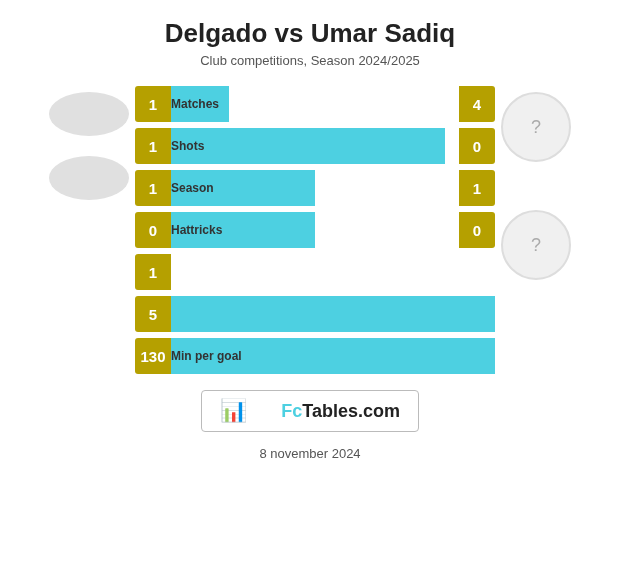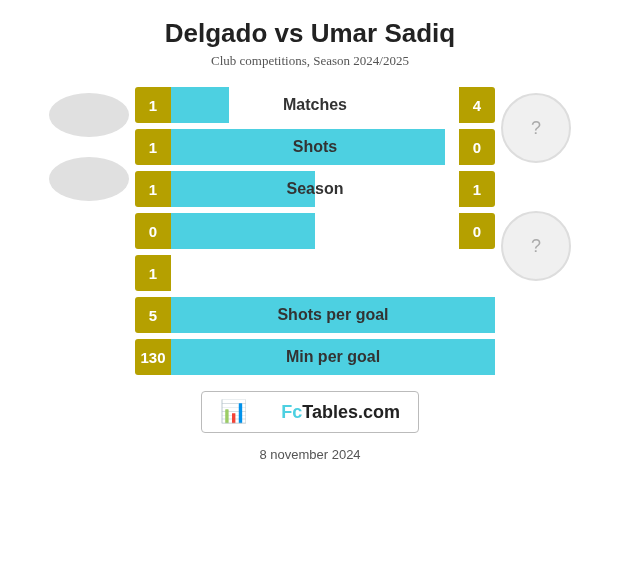--- a/index.html
+++ b/index.html
@@ -27,21 +27,20 @@
       color: #222;
       text-align: center;
       margin-bottom: 4px;
     }
 
     .subtitle {
       font-size: 13px;
       color: #555;
       text-align: center;
       margin-bottom: 18px;
-      font-family: Liberation Serif, serif;
     }
 
     .stats-area {
       display: flex;
       flex-direction: row;
       align-items: flex-start;
       width: 100%;
       justify-content: center;
       gap: 0;
     }
@@ -135,23 +134,22 @@
       position: absolute;
       left: 0; top: 0; bottom: 0;
       background: #4dd0e1;
       z-index: 0;
     }
 
     .stat-label {
       position: relative;
       z-index: 1;
       font-weight: bold;
-      font-size: 16px;
+      font-size: 12px;
       color: #333;
-      text-align: center;
       width: 100%;
     }
 
     .stat-right-val {
       width: 36px;
       min-width: 36px;
       text-align: center;
       font-weight: bold;
       font-size: 15px;
       color: #fff;
@@ -235,31 +233,31 @@
           <div class="stat-bar">
             <div class="stat-bar-fill" style="width: 50%;"></div>
             <div class="stat-label">Season</div>
           </div>
           <div class="stat-right-val">1</div>
         </div>
         <div class="stat-row">
           <div class="stat-left-val">0</div>
           <div class="stat-bar">
             <div class="stat-bar-fill" style="width: 50%;"></div>
+            <div class="stat-label">Hattricks</div>
           </div>
           <div class="stat-right-val">0</div>
         </div>
         <div class="stat-row">
           <div class="stat-left-val">1</div>
         </div>
         <div class="stat-row">
           <div class="stat-left-val">5</div>
           <div class="stat-bar">
             <div class="stat-bar-fill" style="width: 100%;"></div>
-            <div class="stat-label">Shots per goal</div>
           </div>
         </div>
         <div class="stat-row">
           <div class="stat-left-val">130</div>
           <div class="stat-bar">
             <div class="stat-bar-fill" style="width: 100%;"></div>
             <div class="stat-label">Min per goal</div>
           </div>
         </div>
       </div>

